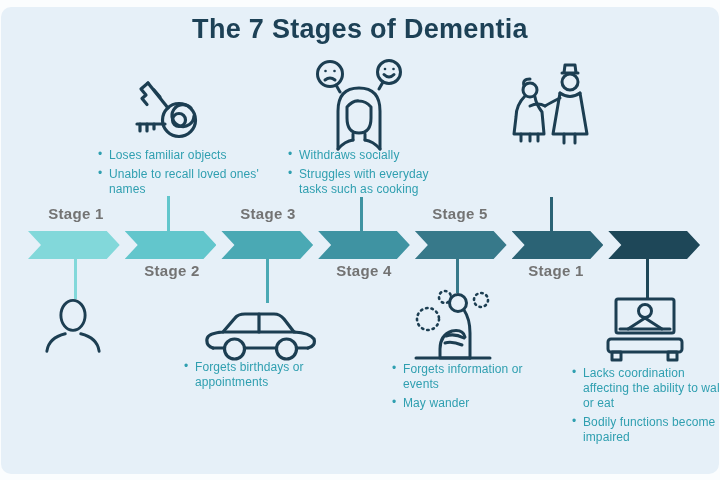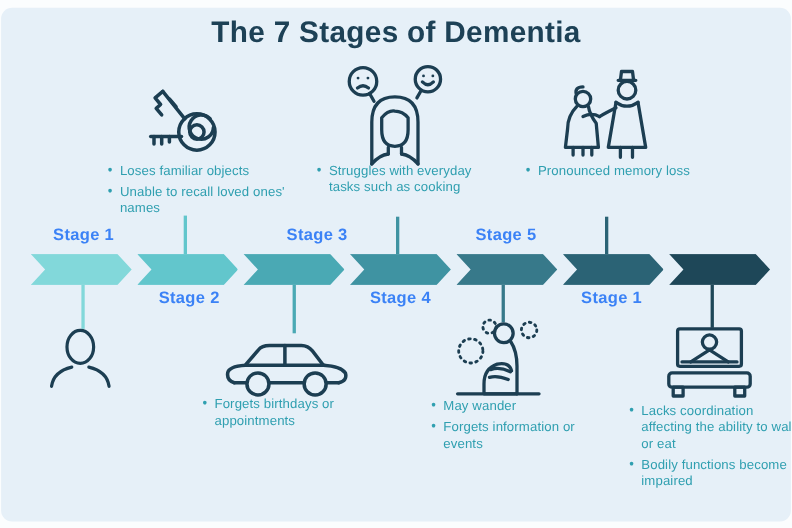--- a/index.html
+++ b/index.html
@@ -7,23 +7,23 @@
           font-family:"Liberation Sans",sans-serif;overflow:hidden;}
   .card{position:absolute;left:1px;right:1px;top:7px;bottom:6px;
         background:#e6f0f8;border-radius:10px;}
   .title{position:absolute;top:14px;left:0;width:100%;text-align:center;
          font-size:27px;font-weight:800;color:#1d4156;letter-spacing:.3px;margin:0;}
   .timeline{position:absolute;left:28px;top:231px;width:672px;height:28px;
             display:flex;gap:5px;}
   .seg{flex:1;clip-path:polygon(0 0,calc(100% - 13px) 0,100% 50%,
        calc(100% - 13px) 100%,0 100%,13px 50%);}
   .stage-label{position:absolute;width:96px;text-align:center;font-size:15px;
-               font-weight:700;color:#3b82f6;letter-spacing:.3px;}
+               font-weight:700;color:#737373;letter-spacing:.3px;}
   .lbl-s1{left:28px;top:205px;}  .lbl-s2{left:124px;top:262px;}
-  .lbl-s3{left:220px;top:205px;text-align:right;} .lbl-s4{left:316px;top:262px;}
+  .lbl-s3{left:220px;top:205px;} .lbl-s4{left:316px;top:262px;}
   .lbl-s5{left:412px;top:205px;} .lbl-s6{left:508px;top:262px;}
   .lbl-s7{left:604px;top:205px;}
   .connector{position:absolute;width:3px;}
   .conn-s1{left:74px;top:259px;height:40px;}
   .conn-s2{left:167px;top:196px;height:35px;}
   .conn-s3{left:266px;top:259px;height:44px;}
   .conn-s4{left:360px;top:197px;height:34px;}
   .conn-s5{left:456px;top:259px;height:34px;}
   .conn-s6{left:550px;top:197px;height:34px;}
   .conn-s7{left:646px;top:259px;height:39px;}
@@ -177,29 +177,29 @@
   <ul class="points pts-s2">
     <li>Loses familiar objects</li>
     <li>Unable to recall loved ones' names</li>
   </ul>
 
   <ul class="points pts-s3">
     <li>Forgets birthdays or appointments</li>
   </ul>
 
   <ul class="points pts-s4">
+    <li>Withdraws socially</li>
     <li>Struggles with everyday tasks such as cooking</li>
   </ul>
 
   <ul class="points pts-s5">
+    <li>Forgets information or events</li>
     <li>May wander</li>
-    <li>Forgets information or events</li>
   </ul>
 
   <ul class="points pts-s6">
-    <li>Pronounced memory loss</li>
   </ul>
 
   <ul class="points pts-s7">
     <li>Lacks coordination affecting the ability to walk or eat</li>
     <li>Bodily functions become impaired</li>
   </ul>
 </div>
 
 </body></html>

